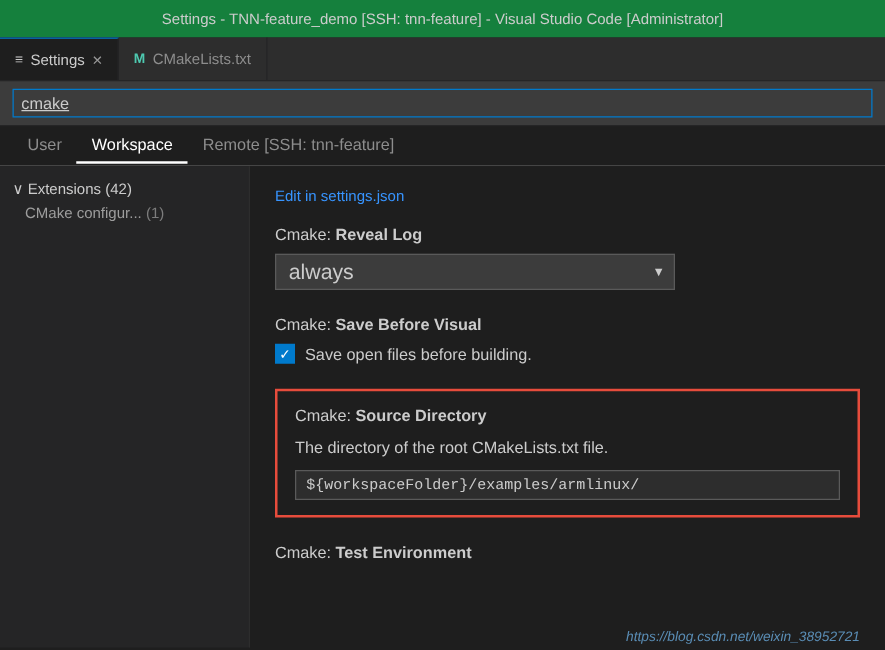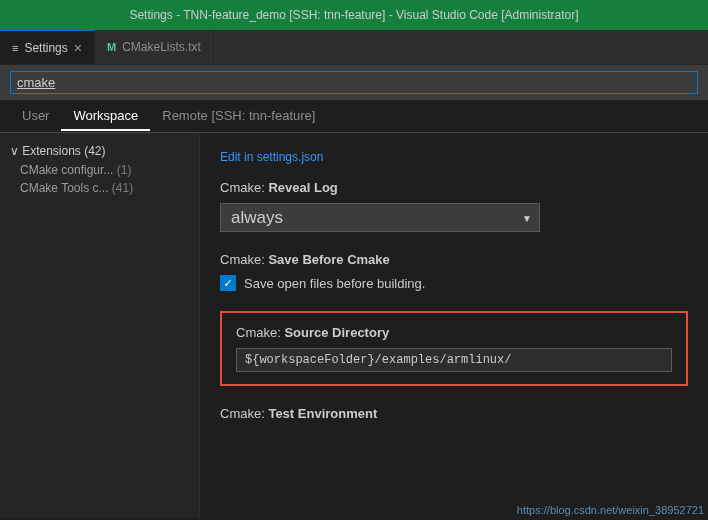--- a/index.html
+++ b/index.html
@@ -247,23 +247,24 @@
       color: #cccccc;
       font-family: Liberation Mono, monospace;
       margin-top: 8px;
       display: block;
     }
 
     
     .bottom-url {
       position: fixed;
       bottom: 4px;
-      right: 4px;
+      right: 20px;
       font-size: 11px;
       color: #5a8db5;
+      font-style: italic;
     }
 
     .cmake-test-label {
       font-size: 13px;
       color: #cccccc;
       padding: 20px 0 0 0;
     }
   </style>
 </head>
 <body>
@@ -301,23 +302,20 @@
 </div>
 
 <div class="main">
 
   <div class="sidebar">
     <div class="sidebar-section">
       <span>∨ </span><span>Extensions (42)</span>
     </div>
     <div class="sidebar-item">
       <span>CMake configur... </span><span class="badge">(1)</span>
-    </div>
-    <div class="sidebar-item">
-      <span>CMake Tools c... </span><span class="badge">(41)</span>
     </div>
   </div>
 
   <div class="settings-content">
 
 
     <a class="edit-link">Edit in settings.json</a>
 
     
     <div class="setting-block">
@@ -330,35 +328,36 @@
           <option value="never">never</option>
           <option value="onProblem">onProblem</option>
         </select>
         <span class="select-arrow">▼</span>
       </div>
     </div>
 
     
     <div class="setting-block">
       <div class="setting-label">
-        <span>Cmake: </span><strong>Save Before Cmake</strong>
+        <span>Cmake: </span><strong>Save Before Visual</strong>
       </div>
       <div class="checkbox-row">
         <div class="checkbox-wrapper">
           <span class="checkbox-check">✓</span>
         </div>
         <span>Save open files before building.</span>
       </div>
     </div>
 
     
     <div class="source-dir-block">
       <div class="setting-label">
         <span>Cmake: </span><strong>Source Directory</strong>
       </div>
+      <div class="setting-description" style="margin-bottom:6px;">The directory of the root CMakeLists.txt file.</div>
       <span class="source-dir-value">${workspaceFolder}/examples/armlinux/</span>
     </div>
 
     
     <div class="cmake-test-label">
       <span>Cmake: </span><strong>Test Environment</strong>
     </div>
 
   </div>
 </div>

